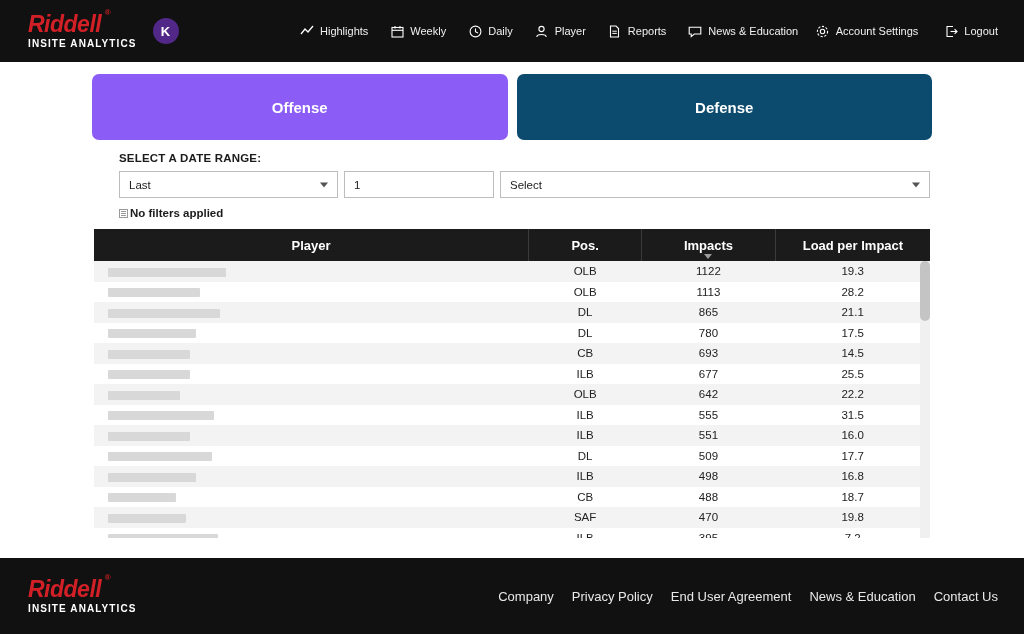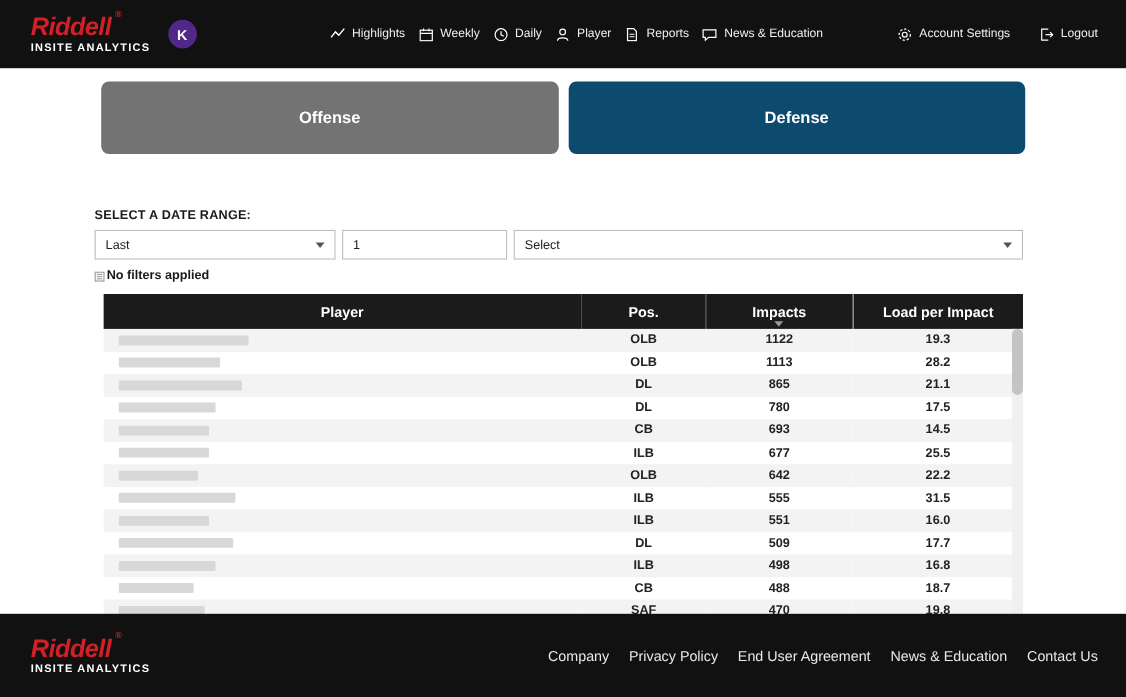--- a/index.html
+++ b/index.html
@@ -64,21 +64,21 @@
     font-size: 13px;
     font-weight: bold;
     margin-left: 6px;
   }
 
   .nav {
     position: absolute;
     left: 300px;
     display: flex;
     align-items: center;
-    gap: 12px;
+    gap: 22px;
   }
   .nav-item {
     display: flex;
     align-items: center;
     gap: 6px;
     color: #f0f0f0;
     font-size: 11px;
     cursor: pointer;
     white-space: nowrap;
   }
@@ -105,27 +105,26 @@
     border-radius: 7px;
     display: flex;
     align-items: center;
     justify-content: center;
     font-size: 15px;
     font-weight: bold;
     color: #ffffff;
     cursor: pointer;
     user-select: none;
   }
-  .tab.offense { background: #737373; }
+  .tab.offense { background: #8b5cf6; }
   .tab.defense { background: #0c4a6e; }
 
   
   .filters {
-    padding: 12px 94px 0 86px;
-    margin-top: 38px;
+    padding: 12px 94px 0 119px;
   }
   .filters-label {
     font-size: 11.5px;
     font-weight: bold;
     color: #1b1b1b;
     letter-spacing: 0.2px;
     margin-bottom: 7px;
   }
   .filter-row {
     display: flex;
@@ -213,21 +212,20 @@
     border-left: 4px solid transparent;
     border-right: 4px solid transparent;
     border-top: 5px solid #9a9a9a;
   }
   tbody td {
     height: 20.5px;
     font-size: 11.5px;
     color: #222222;
     text-align: center;
     padding: 0;
-    font-weight: bold;
   }
   tbody tr.odd { background: #f3f3f3; }
   tbody tr.even { background: #ffffff; }
   td.player { text-align: left; padding-left: 14px; }
   .redact {
     display: inline-block;
     height: 9px;
     background: #d8d8d8;
     border-radius: 1px;
     vertical-align: middle;

